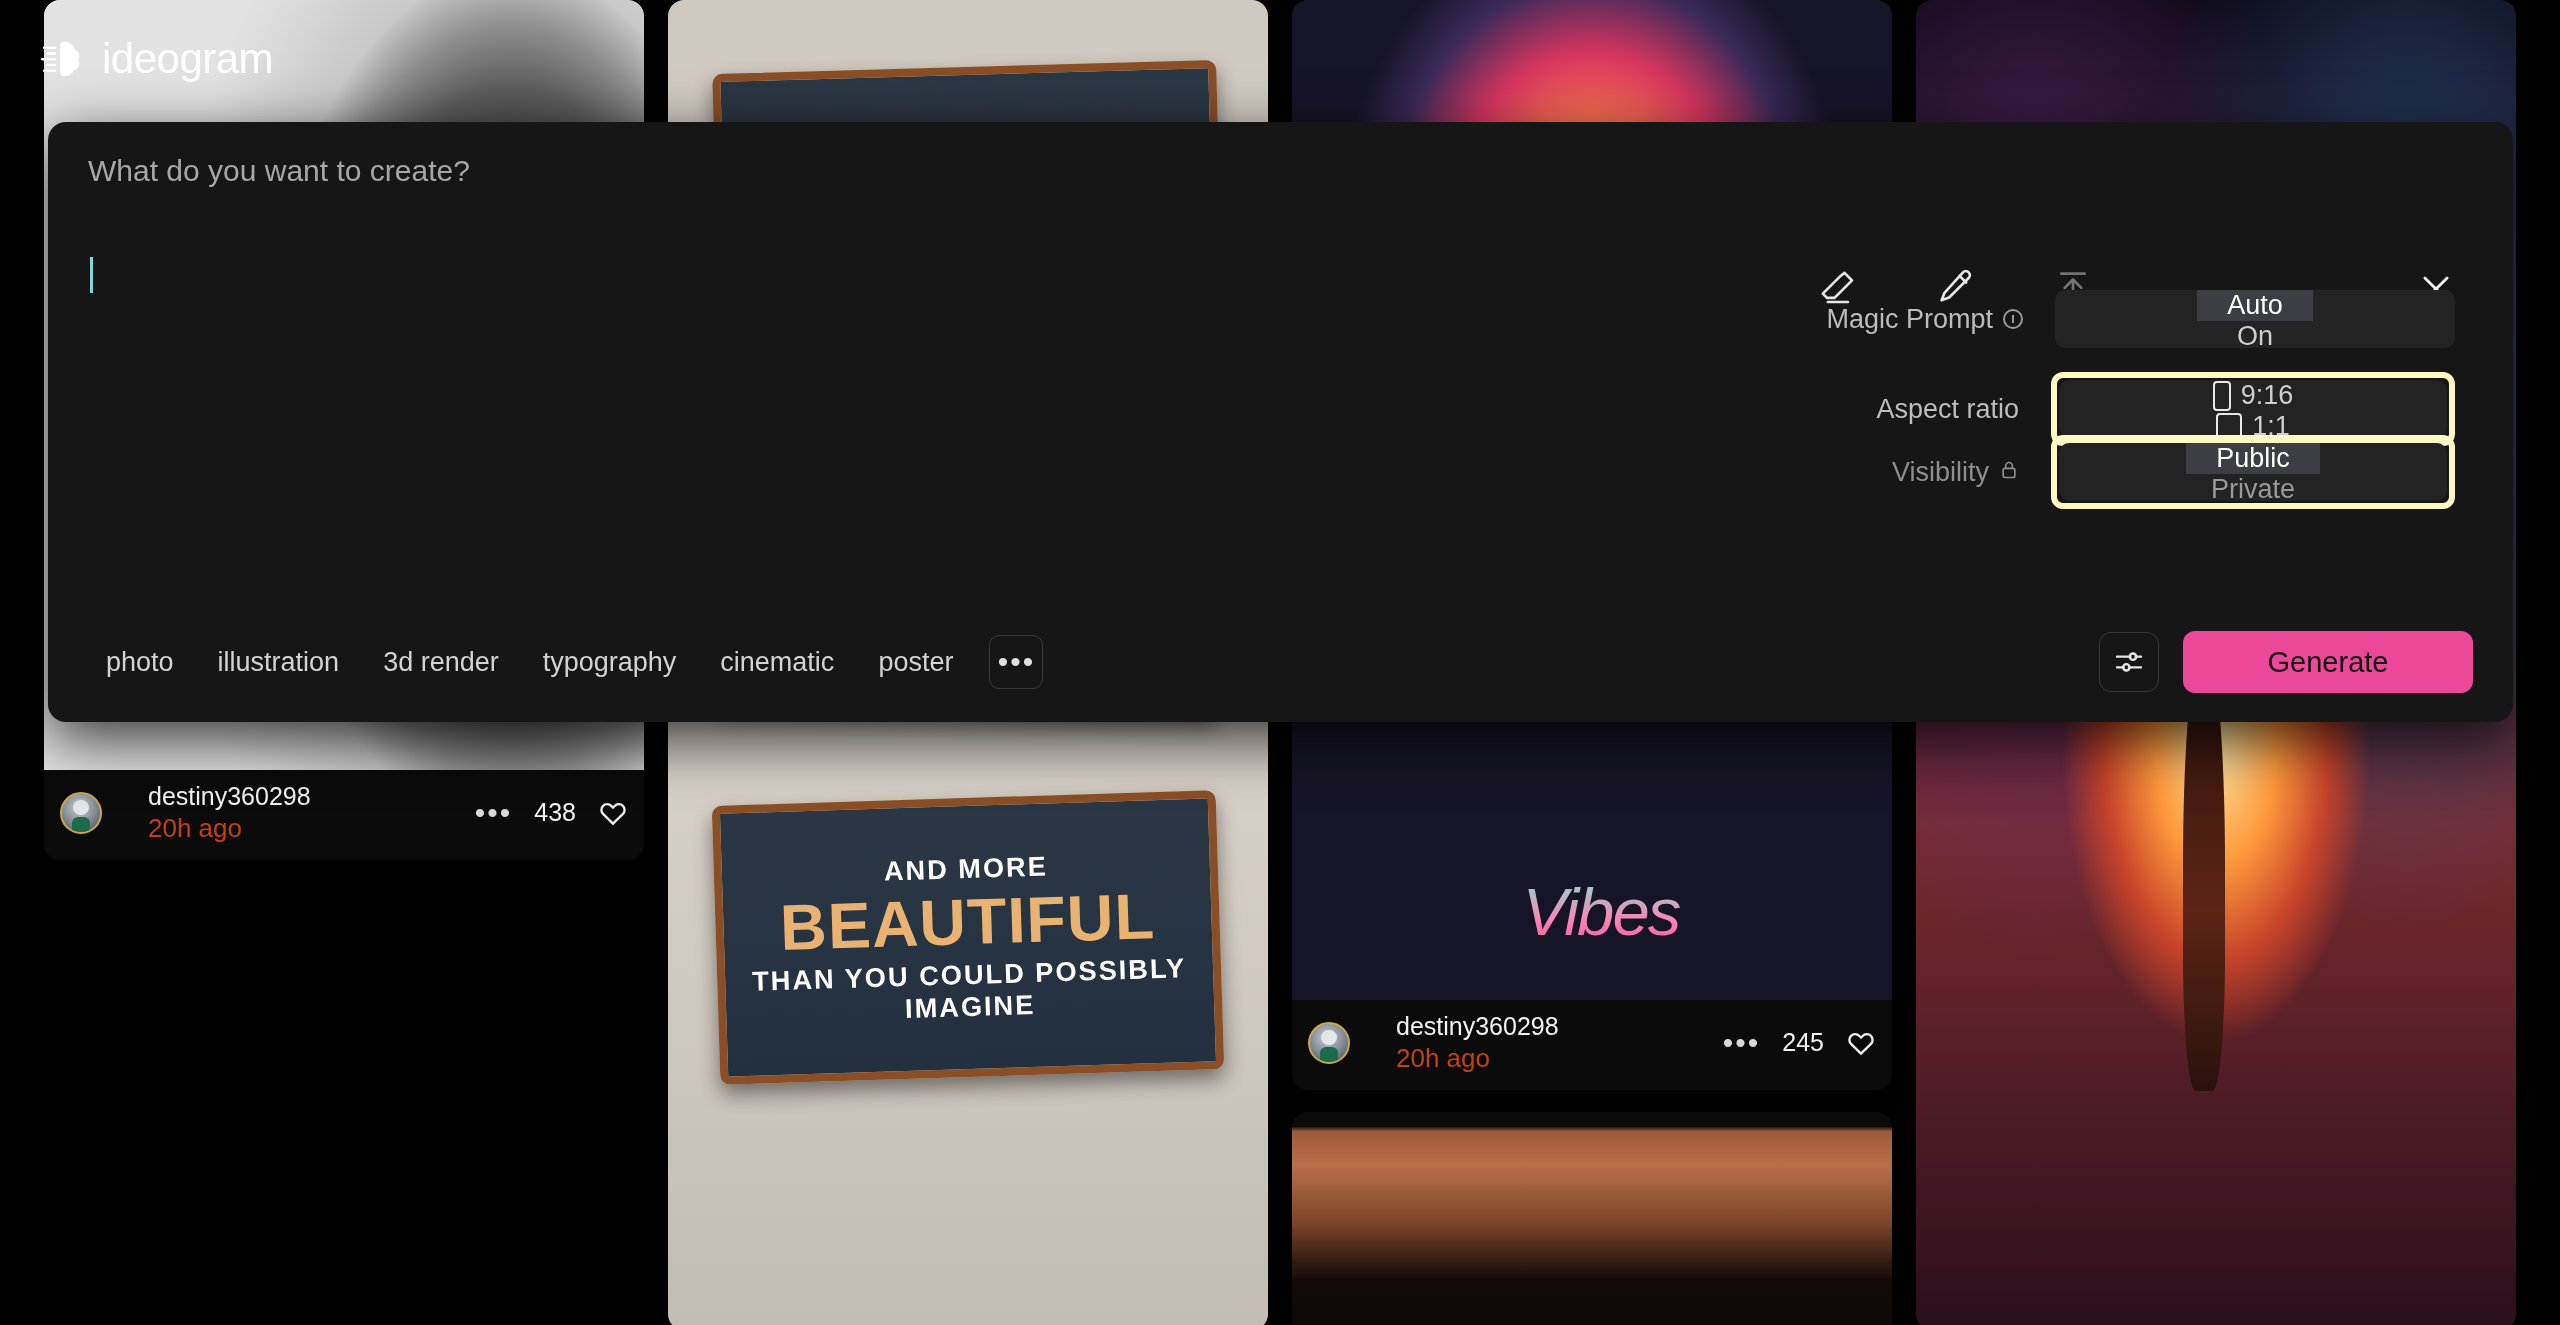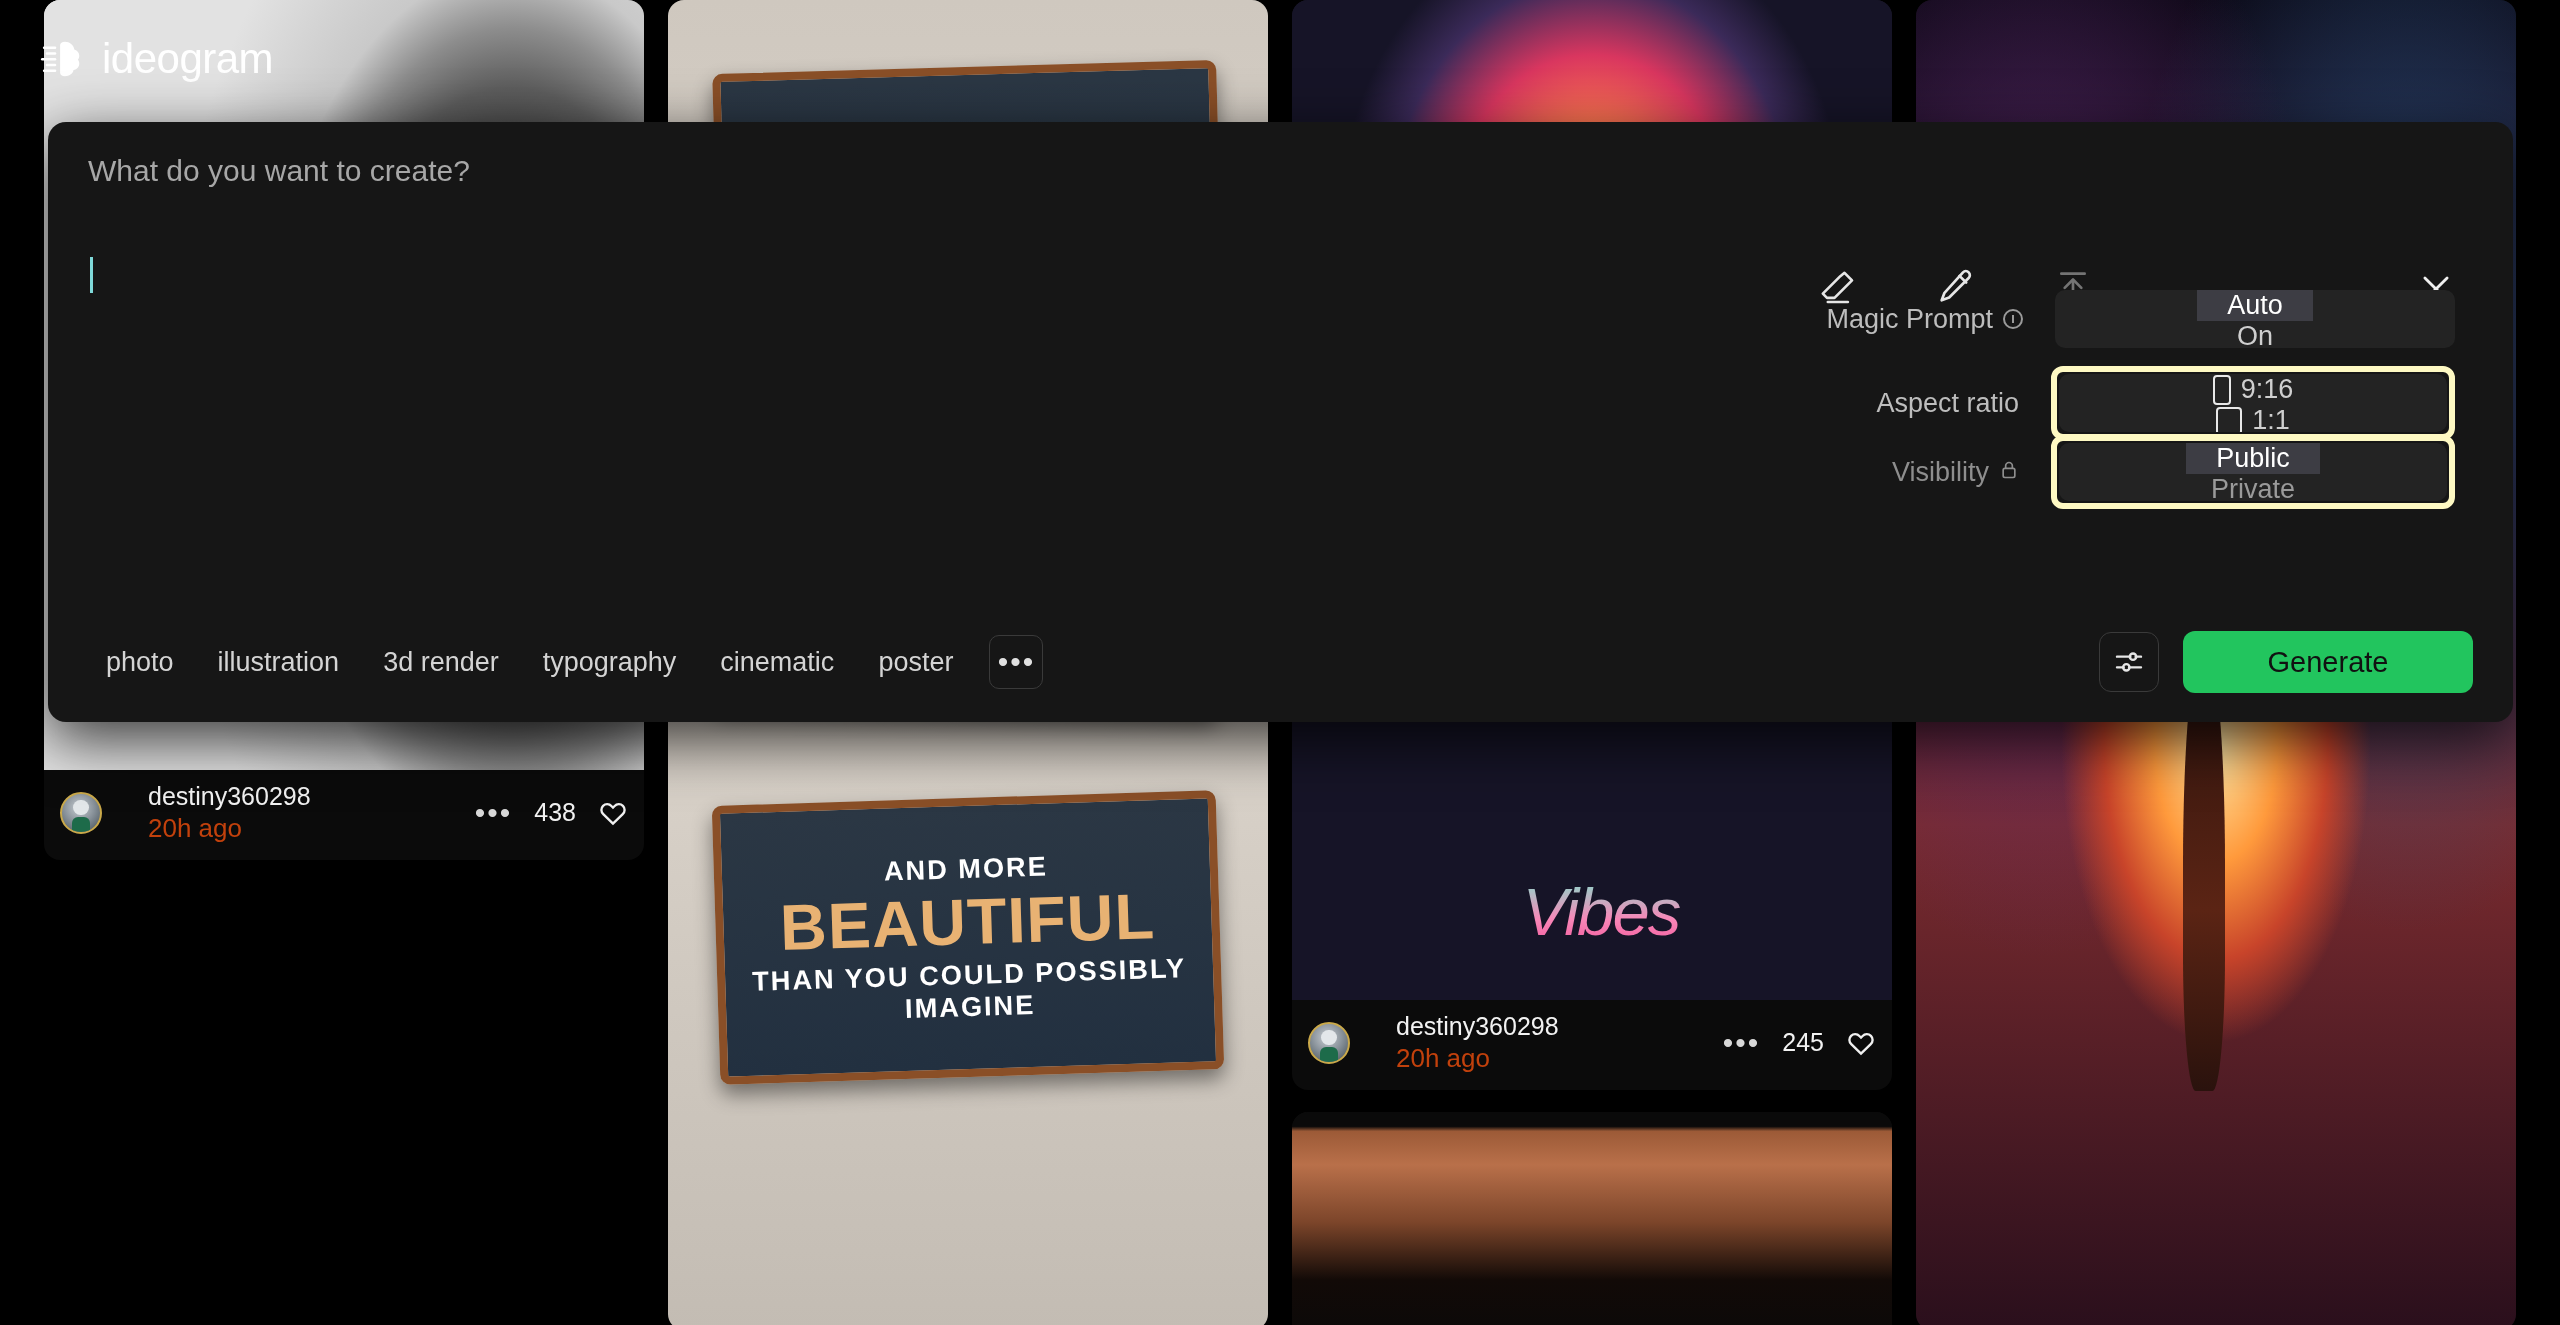--- a/index.html
+++ b/index.html
@@ -177,21 +177,21 @@
     display:flex; align-items:center; justify-content:center;
     color:#e0e0e0; font-size:30px; letter-spacing:2px; line-height:0.4; cursor:pointer;
     margin-left:14px;
   }
   #bottom-right { margin-left:auto; display:flex; align-items:center; gap:24px; }
   #settings-btn {
     width:60px; height:60px; border:1.5px solid #3a3a3a; border-radius:12px;
     display:flex; align-items:center; justify-content:center; cursor:pointer;
   }
   #generate-btn {
-    background:#22c55e; color:#111; font-size:29px;
+    background:#ec4899; color:#111; font-size:29px;
     border:none; border-radius:12px; height:62px; width:290px; cursor:pointer;
     font-family:"Liberation Sans", sans-serif;
   }
   .info-i {
     display:inline-block; width:20px; height:20px; border:2px solid #9a9a9a;
     border-radius:50%; position:relative;
   }
   .info-i::after{
     content:""; position:absolute; left:50%; top:22%; width:2px; height:52%;
     background:#9a9a9a; transform:translateX(-50%);
@@ -342,21 +342,21 @@
       <span>Magic Prompt</span>
       <span class="info-i"></span>
     </span>
     <div class="seg" style="width:400px;">
       <div class="seg-item active" style="flex:1;">Auto</div>
       <div class="seg-item" style="flex:1;">On</div>
       <div class="seg-item" style="flex:1;">Off</div>
     </div>
   </div>
 
-  <div class="setting-row" style="top:244px;margin-left:44px;">
+  <div class="setting-row" style="top:250px;margin-left:44px;">
     <span class="setting-label">Aspect ratio</span>
     <div class="hl">
       <div class="seg" style="width:388px;">
         <div class="seg-item" style="padding:0 18px;">
           <span class="ic-919"></span>
           <span>9:16</span>
         </div>
         <div class="seg-item" style="padding:0 14px;">
           <span class="ic-11"></span>
           <span>1:1</span>

